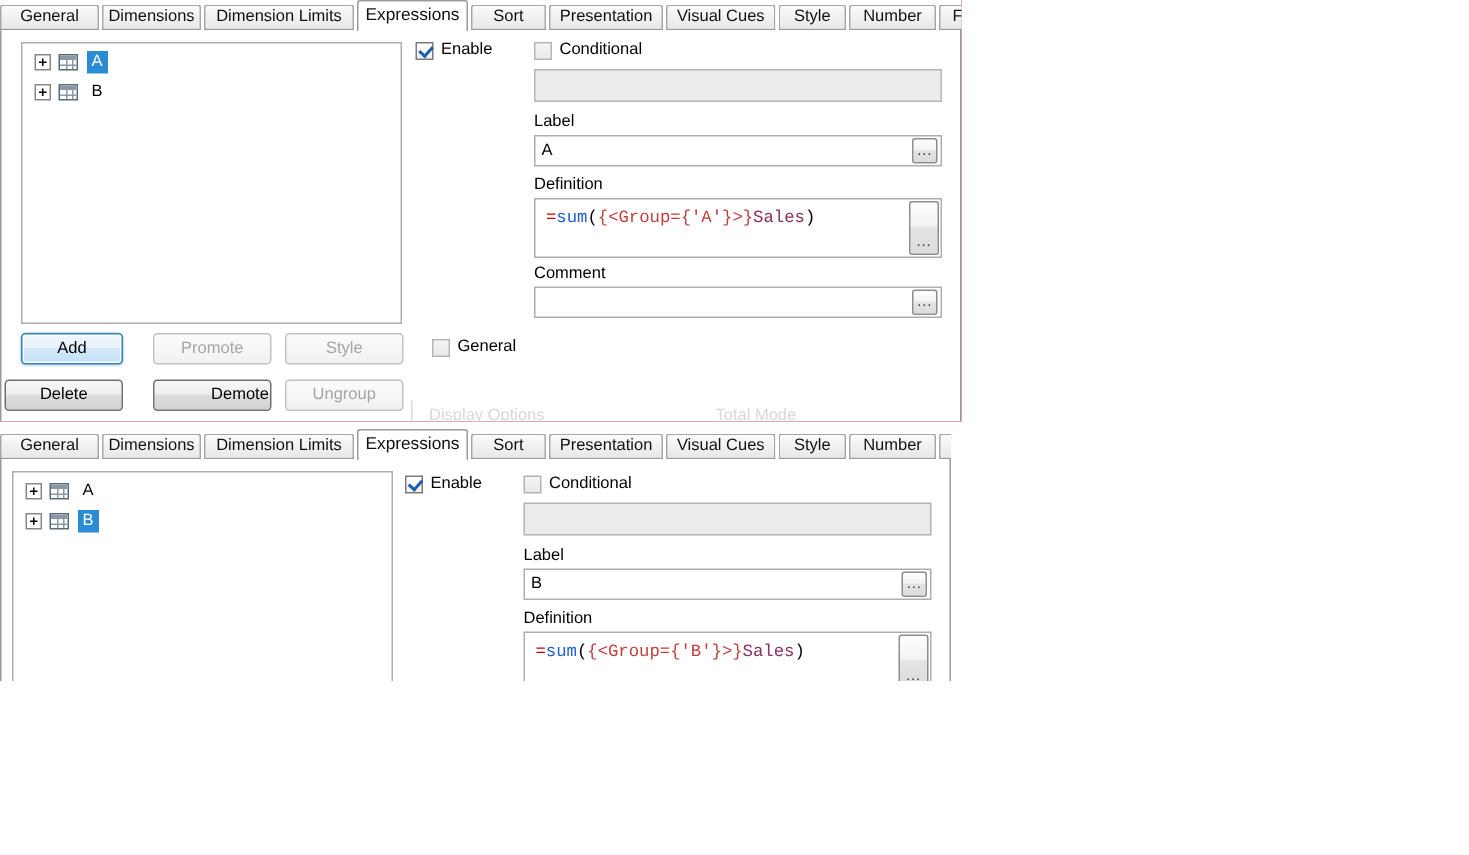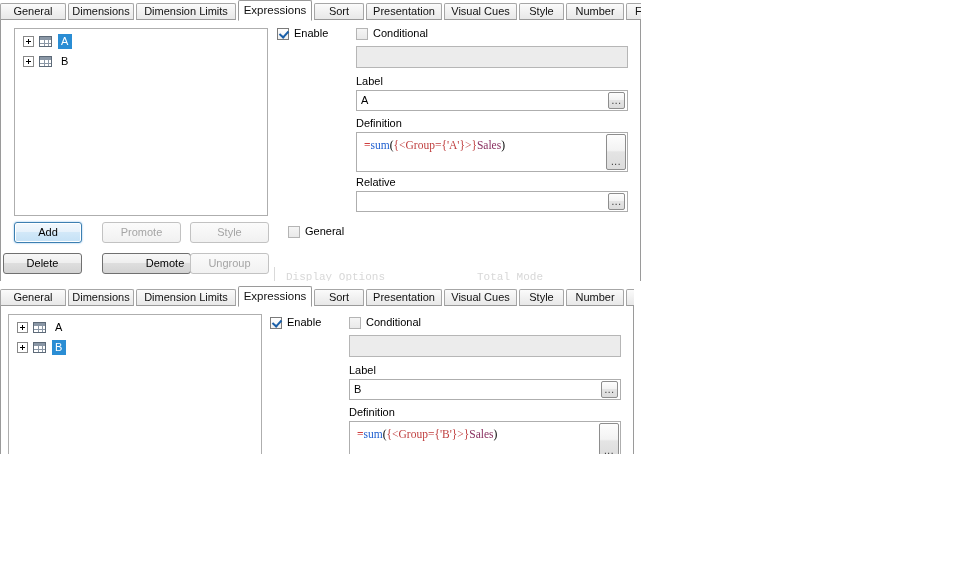--- a/index.html
+++ b/index.html
@@ -208,21 +208,21 @@
   }
 
   
   .flabel {
     position: absolute;
     font-size: 11px;
     color: #000000;
     line-height: 13px;
     white-space: nowrap;
   }
-  .flabel.faded { color: #d8d8d8; font-family: Liberation Mono, monospace; }
+  .flabel.faded { color: #d8d8d8; }
 
   .inp {
     position: absolute;
     box-sizing: border-box;
     border: 1px solid #aeaeae;
     background: #ffffff;
     font-size: 11px;
     color: #000000;
     padding: 2px 4px;
     line-height: 14px;
@@ -247,21 +247,21 @@
     line-height: 1;
     display: flex;
     align-items: flex-end;
     justify-content: center;
     padding-bottom: 2px;
     letter-spacing: 0.5px;
   }
 
   
   .formula {
-    font-family: Liberation Serif, serif;
+    font-family: Liberation Mono, monospace;
     font-size: 11.5px;
     white-space: nowrap;
   }
   .t-eq   { color: #c00000; }
   .t-fn   { color: #2060d0; }
   .t-par  { color: #000000; }
   .t-set  { color: #c04040; }
   .t-fld  { color: #8a3060; }
 
   .vline {
@@ -312,21 +312,21 @@
               <span class="h1"></span>
           </span>
           <span class="treelabel">B</span>
         </div>
       </div>
 
       <div class="btn focused" style="left:13px;top:202px;width:68px;">Add</div>
       <div class="btn disabled" style="left:101px;top:202px;width:79px;">Promote</div>
       <div class="btn disabled" style="left:189px;top:202px;width:79px;">Style</div>
       <div class="btn" style="left:2px;top:233px;width:79px;">Delete</div>
-      <div class="btn" style="left:101px;top:233px;width:89px;padding-left:37px;">Demote</div>
+      <div class="btn" style="left:101px;top:233px;width:79px;padding-left:37px;">Demote</div>
       <div class="btn disabled" style="left:189px;top:233px;width:79px;">Ungroup</div>
 
       <div class="chk on" style="left:276px;top:7px;">
         <span class="box"></span>
         <span class="lbl">Enable</span>
       </div>
 
       <div class="chk off" style="left:355px;top:7px;">
         <span class="box"></span>
         <span class="lbl">Conditional</span>
@@ -337,21 +337,21 @@
       <div class="flabel" style="left:355px;top:55px;">Label</div>
       <div class="inp" style="left:355px;top:70px;width:272px;height:21px;">A</div>
       <div class="ellipsis-btn" style="left:607px;top:72px;width:17px;height:17px;">...</div>
 
       <div class="flabel" style="left:355px;top:97px;">Definition</div>
       <div class="inp" style="left:355px;top:112px;width:272px;height:40px;padding-top:5px;padding-left:7px;">
         <span class="formula" id="formula-top"><span class="t-eq">=</span><span class="t-fn">sum</span><span class="t-par">(</span><span class="t-set">{&lt;Group=</span><span class="t-set">{'A'}</span><span class="t-set">&gt;}</span><span class="t-fld">Sales</span><span class="t-par">)</span></span>
       </div>
       <div class="ellipsis-btn" style="left:605px;top:114px;width:20px;height:36px;">...</div>
 
-      <div class="flabel" style="left:355px;top:156px;">Relative</div>
+      <div class="flabel" style="left:355px;top:156px;">Comment</div>
       <div class="inp" style="left:355px;top:171px;width:272px;height:21px;"></div>
       <div class="ellipsis-btn" style="left:607px;top:173px;width:17px;height:17px;">...</div>
 
       <div class="chk off" style="left:287px;top:205px;">
         <span class="box"></span>
         <span class="lbl">General</span>
       </div>
 
       <div class="flabel faded" style="left:285px;top:251px;">Display Options</div>
       <div class="flabel faded" style="left:476px;top:251px;">Total Mode</div>

